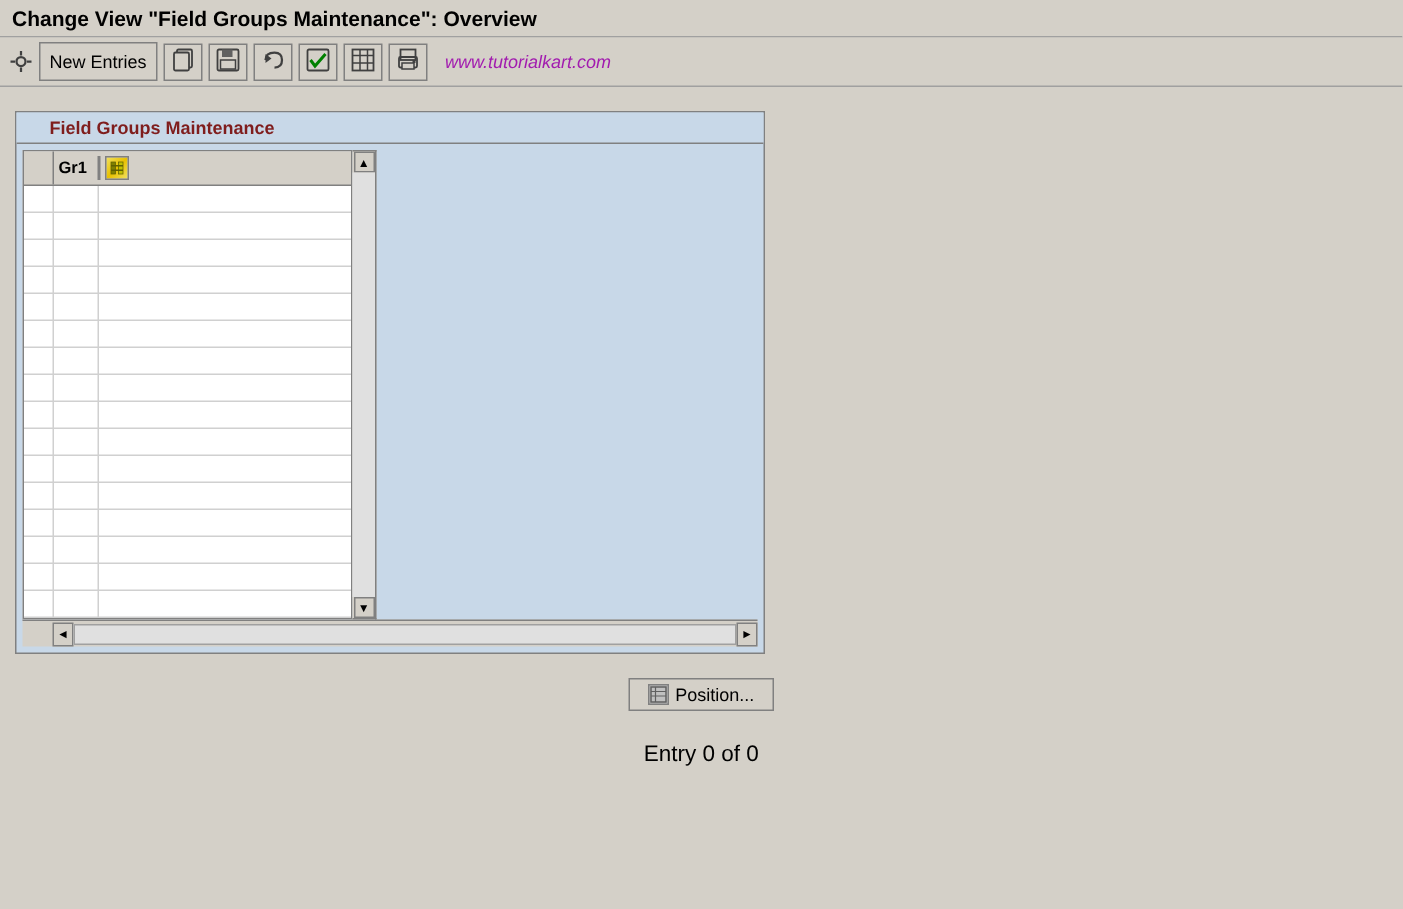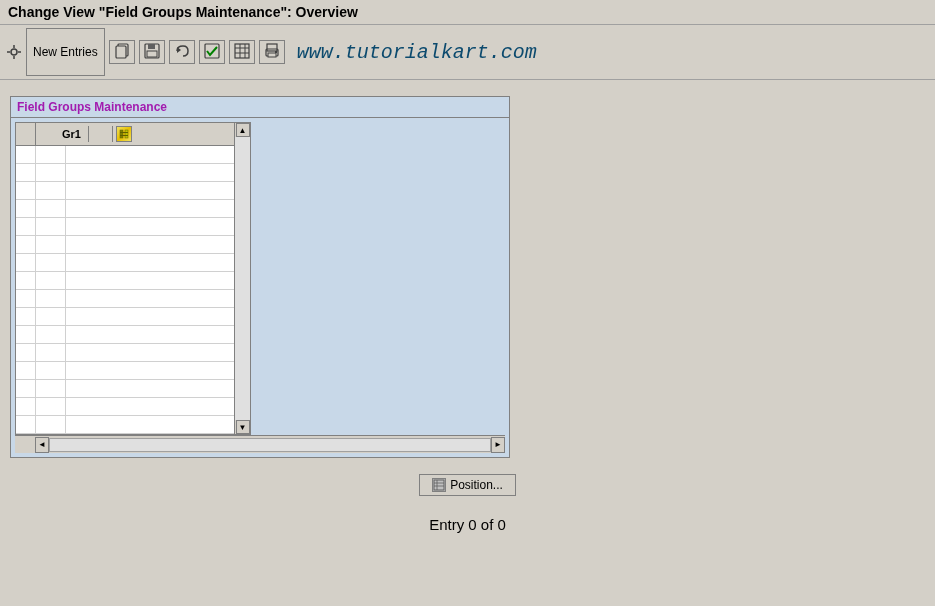--- a/index.html
+++ b/index.html
@@ -47,31 +47,30 @@
       width: 16px;
       height: 16px;
       display: inline-flex;
       align-items: center;
       justify-content: center;
       font-size: 10px;
     }
     .new-entries-btn {
       background: #d4d0c8;
       border: 1px solid #808080;
-      padding: 16px 6px;
+      padding: 5px 6px;
       cursor: pointer;
       font-size: 12px;
       font-weight: normal;
     }
     .watermark {
-      color: #0c4a6e;
-      font-size: 20px;
+      color: #a21caf;
+      font-size: 12px;
       font-style: italic;
       margin-left: 8px;
-      font-family: Liberation Mono, monospace;
     }
 
     
     .main-content {
       padding: 8px 10px;
       background: #d4d0c8;
     }
 
     
     .form-row {
@@ -103,41 +102,40 @@
     
     .panel {
       border: 1px solid #808080;
       background: #c8d8e8;
       margin-top: 8px;
       width: 500px;
     }
     .panel-title {
       background: #c8d8e8;
       border-bottom: 1px solid #808080;
-      padding: 3px 6px;
+      padding: 3px 22px;
       font-size: 12px;
       font-weight: bold;
-      color: #a21caf;
+      color: #7f1d1d;
     }
     .panel-inner {
       padding: 4px;
     }
 
     
     .table-container {
       background: #fff;
       border: 1px solid #808080;
       width: 220px;
     }
     .table-header {
       display: flex;
       background: #d4d0c8;
       border-bottom: 1px solid #808080;
       align-items: center;
-      gap: 23px;
     }
     .col-check {
       width: 20px;
       min-width: 20px;
       border-right: 1px solid #808080;
       height: 22px;
     }
     .col-gr1 {
       width: 30px;
       min-width: 30px;

